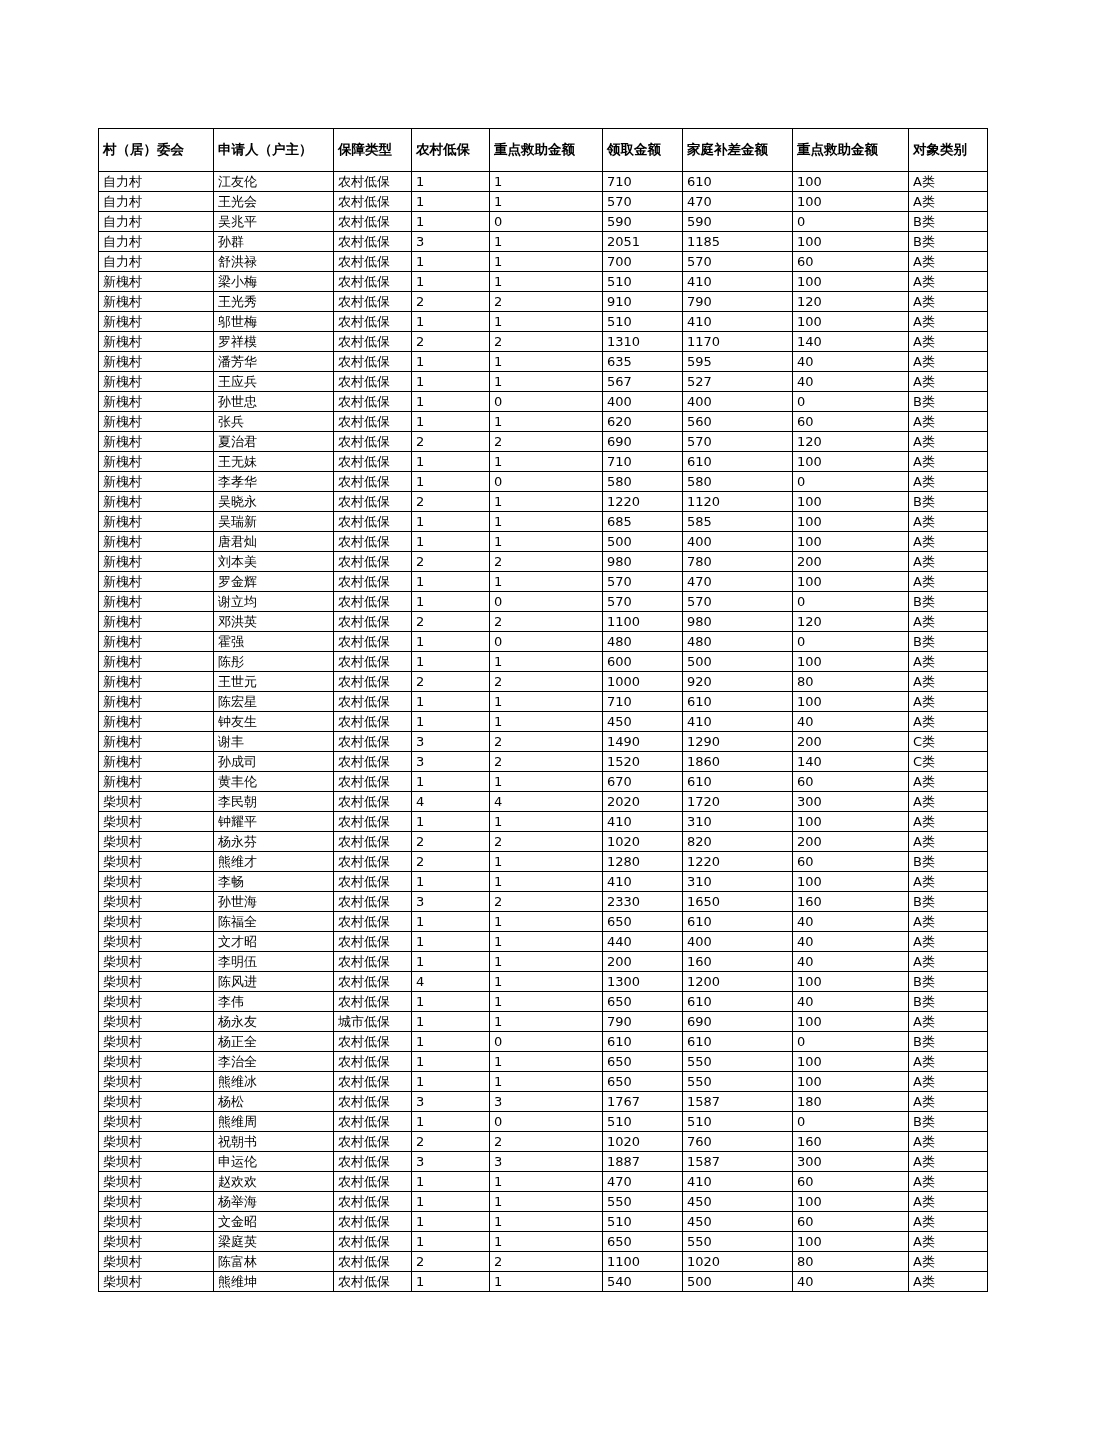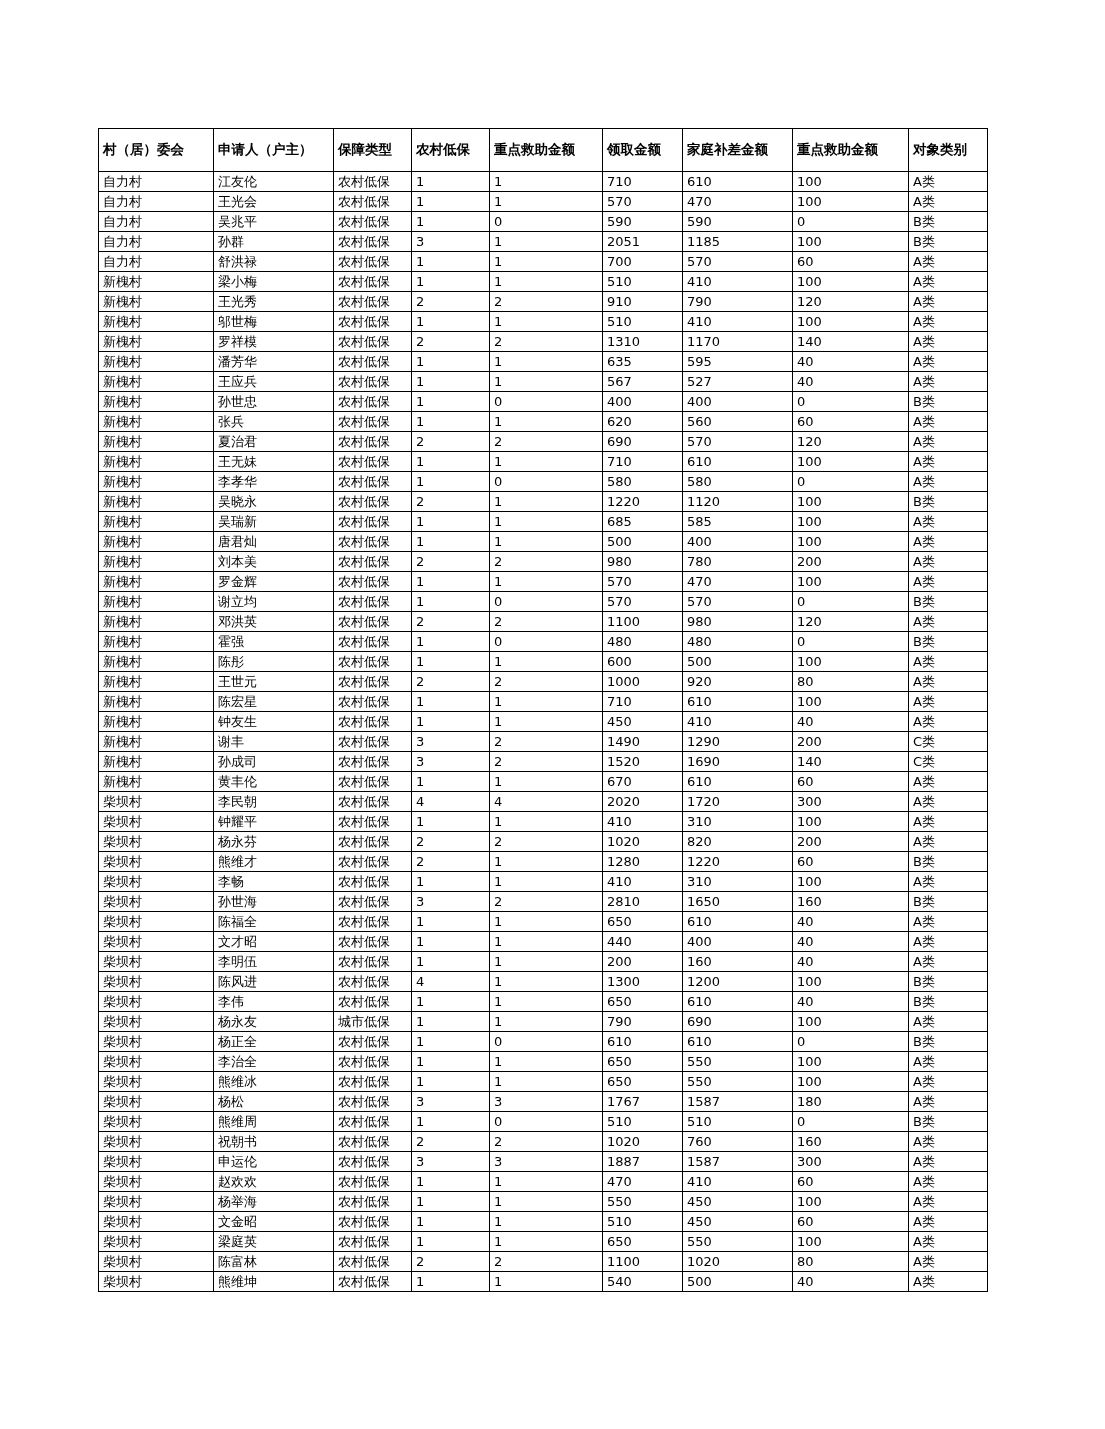--- a/index.html
+++ b/index.html
@@ -393,21 +393,21 @@
           <td>200</td>
           <td>C类</td>
         </tr>
         <tr>
           <td>新槐村</td>
           <td>孙成司</td>
           <td>农村低保</td>
           <td>3</td>
           <td>2</td>
           <td>1520</td>
-          <td>1690</td>
+          <td>1860</td>
           <td>140</td>
           <td>C类</td>
         </tr>
         <tr>
           <td>新槐村</td>
           <td>黄丰伦</td>
           <td>农村低保</td>
           <td>1</td>
           <td>1</td>
           <td>670</td>
@@ -469,21 +469,21 @@
           <td>310</td>
           <td>100</td>
           <td>A类</td>
         </tr>
         <tr>
           <td>柴坝村</td>
           <td>孙世海</td>
           <td>农村低保</td>
           <td>3</td>
           <td>2</td>
-          <td>2810</td>
+          <td>2330</td>
           <td>1650</td>
           <td>160</td>
           <td>B类</td>
         </tr>
         <tr>
           <td>柴坝村</td>
           <td>陈福全</td>
           <td>农村低保</td>
           <td>1</td>
           <td>1</td>

